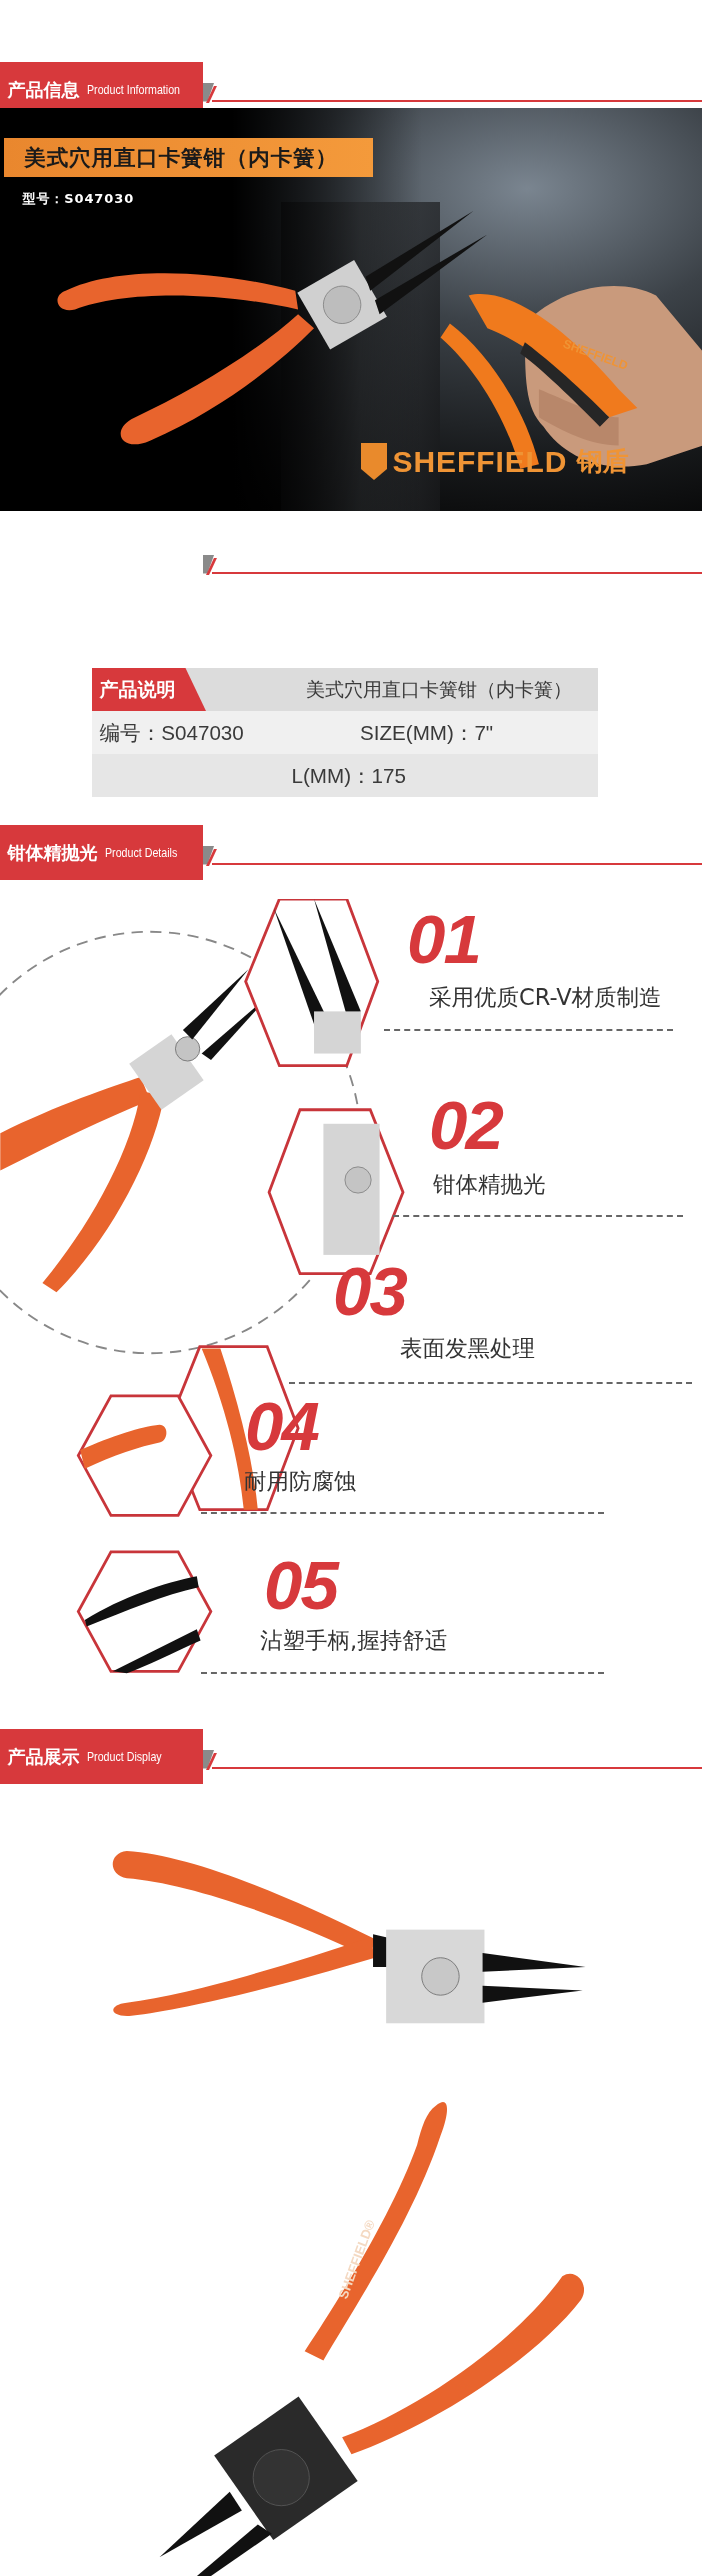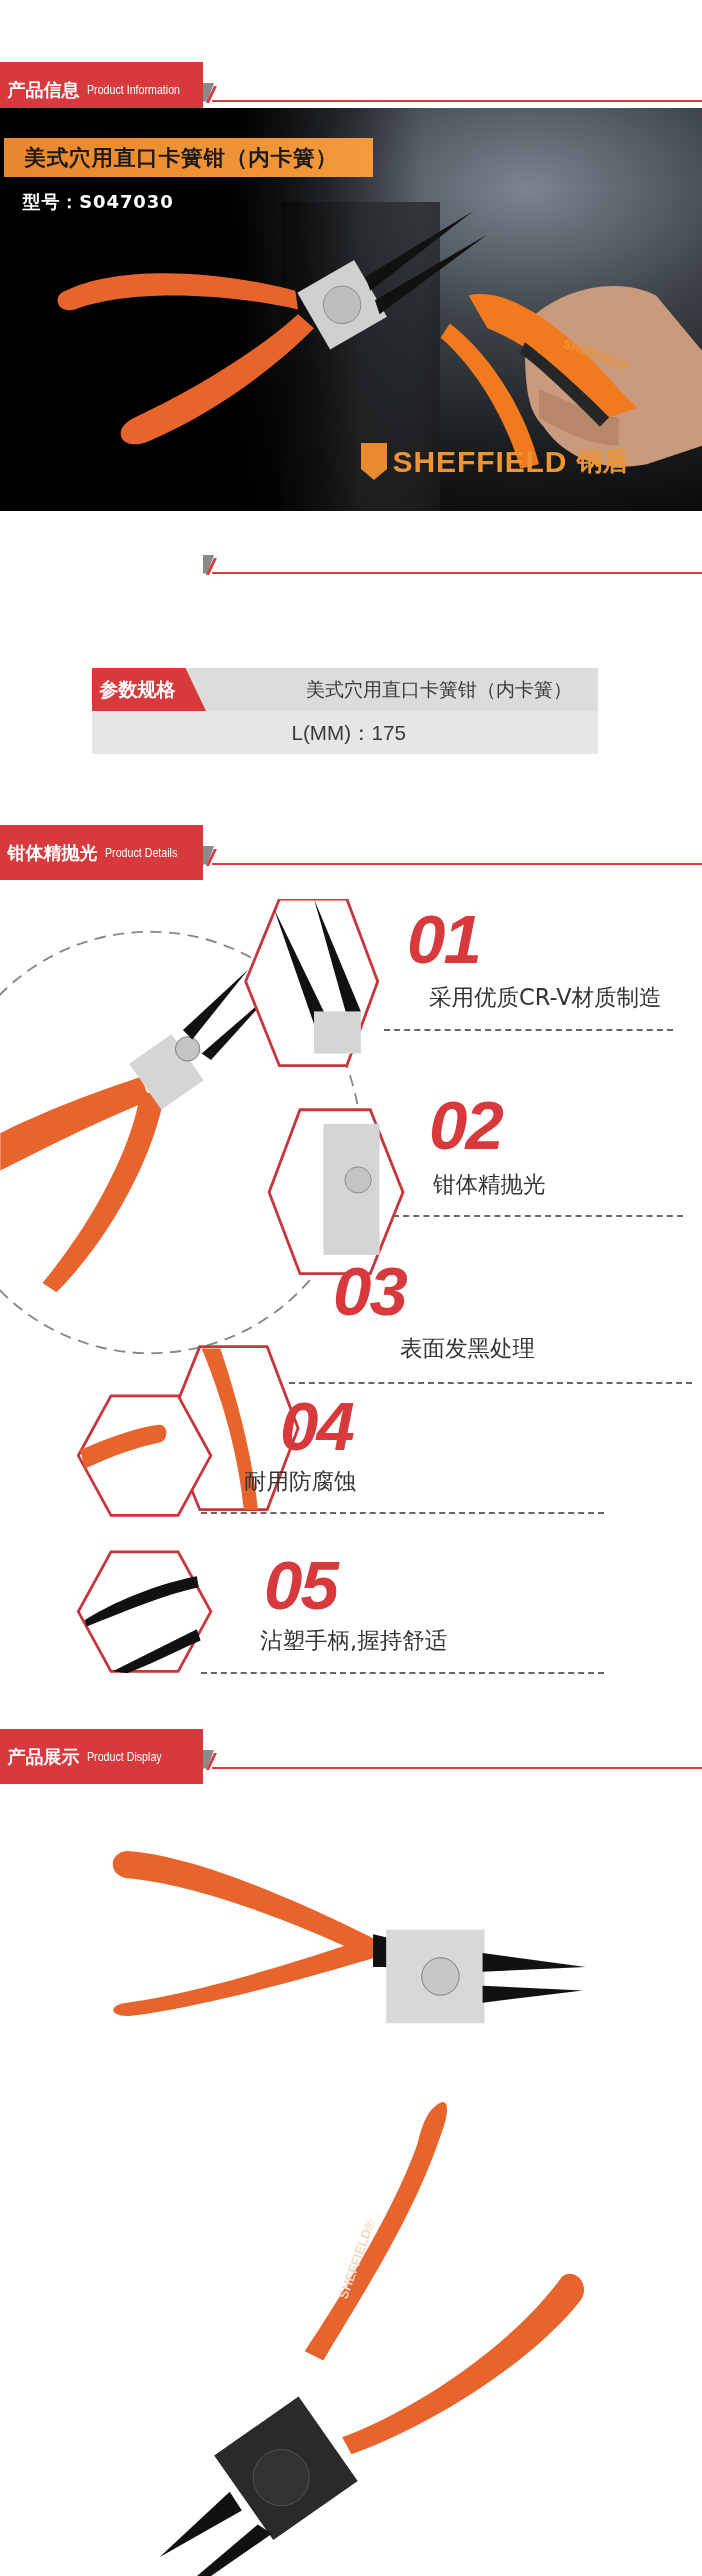--- a/index.html
+++ b/index.html
@@ -12,21 +12,21 @@
   .sec-head .tail { position:absolute; left:203px; top:20.6px; width:11.2px; height:19px; background:#8a8a8a; clip-path:polygon(0 0,100% 0,40% 100%,0 100%); }
   .sec-head .slash { position:absolute; left:210px; top:24px; width:2.8px; height:17px; background:#d7393c; transform:skewX(-25deg); }
   .sec-head .line { position:absolute; left:212px; top:38px; right:0; height:1.9px; background:#d7393c; }
 
   .banner { position:absolute; left:0; top:108px; width:703px; height:403px; overflow:hidden;
     background: radial-gradient(ellipse at 75% 20%, #7a8590 0%, #3c4248 30%, #17191b 60%, #050505 80%), #000; }
   .banner .dark { position:absolute; left:0; top:0; width:60%; height:100%; background:linear-gradient(90deg,#000 0%,#000 55%,rgba(0,0,0,0) 100%); }
   .banner .machine { position:absolute; left:281px; top:94px; width:159px; height:309px; background:linear-gradient(90deg,#1a1b1d,#35383b 50%,#1a1b1d); opacity:.7; }
   .banner .title-band { position:absolute; left:3.7px; top:30px; width:369px; height:39px; background:linear-gradient(90deg,#e9872e,#f49a3b); display:flex; align-items:center; padding-left:20.6px; box-sizing:border-box; }
   .banner .title-band span { color:#1a1a1a; font-size:21.5px; font-weight:bold; letter-spacing:0.9px; }
-  .banner .model { position:absolute; left:22.5px; top:82px; color:#fff; font-size:18px; font-weight:bold; letter-spacing:0.9px; }
+  .banner .model { position:absolute; left:22.5px; top:82px; color:#fff; font-size:13px; font-weight:bold; letter-spacing:0.9px; }
   .banner .brand { position:absolute; left:361px; top:335px; display:flex; align-items:center; }
   .banner .brand .shield { width:26px; height:37px; background:#e98a2c; clip-path:polygon(0 0,100% 0,100% 70%,50% 100%,0 70%); margin-right:5.6px; }
   .banner .brand .word { color:#ef9435; font-size:30px; font-weight:bold; font-family:"Liberation Sans", sans-serif; letter-spacing:0.9px; }
   .banner .brand .cn { color:#ef9435; font-size:26px; font-weight:bold; margin-left:9.4px; }
 
   .spec { position:absolute; left:92px; top:668px; width:506px; }
   .spec .row { height:43px; display:flex; align-items:center; font-size:20.6px; color:#3a3a3a; font-family:"Liberation Sans", sans-serif; }
   .spec .r0 { background:#dcdcdc; position:relative; }
   .spec .r1 { background:#f0f0f0; }
   .spec .r2 { background:#e6e6e6;justify-content:center; }
@@ -84,22 +84,26 @@
 </div>
 
 <div class="sec-head" style="top:534px;">
   <div class="tail"></div>
     <div class="slash"></div>
     <div class="line"></div>
 </div>
 
 <div class="spec">
   <div class="row r0">
-    <div class="tag">参数规格</div>
+    <div class="tag">产品说明</div>
     <span class="val">美式穴用直口卡簧钳（内卡簧）</span>
+  </div>
+  <div class="row r1">
+    <span class="cell" style="width:253px">编号：S047030</span>
+    <span class="cell">SIZE(MM)：7"</span>
   </div>
   <div class="row r2">
     <span class="cell">L(MM)：175</span>
   </div>
 </div>
 
 <div class="sec-head" style="top:825px;">
   <div class="band">
       <span class="cn">钳体精抛光</span>
       <span class="en">Product Details</span>
@@ -147,21 +151,21 @@
 <div class="dash" style="left:393px;top:1215px;width:290px;"></div>
 
 <div class="num" style="left:333px;top:1257px;">03</div>
 <div class="feat" style="left:400px;top:1333px;">表面发黑处理</div>
 <div class="dash" style="left:289px;top:1382px;width:403px;"></div>
 
 <svg class="abs" style="left:75px;top:1394px" width="141" height="126" viewBox="0 0 150 135">
   <polygon points="38,2 110,2 145,66 110,130 38,130 3,66" fill="#fff" stroke="#c8353a" stroke-width="3"></polygon>
   <path d="M5 60 C40 45 70 35 90 33 C100 33 100 50 90 52 C70 56 40 66 10 80Z" fill="#e8642d"></path>
 </svg>
-<div class="num" style="left:245px;top:1392px;margin-left:35px;">04</div>
+<div class="num" style="left:245px;top:1392px;">04</div>
 <div class="feat" style="left:244px;top:1466px;">耐用防腐蚀</div>
 <div class="dash" style="left:201px;top:1512px;width:403px;"></div>
 
 <svg class="abs" style="left:75px;top:1550px" width="141" height="126" viewBox="0 0 150 135">
   <polygon points="38,2 110,2 145,66 110,130 38,130 3,66" fill="#fff" stroke="#c8353a" stroke-width="3"></polygon>
   <path d="M10 75 C50 50 95 35 130 28 L132 40 C95 48 55 65 12 82Z" fill="#111"></path>
   <path d="M40 130 C70 115 100 100 130 85 L134 97 C105 110 75 125 55 132Z" fill="#111"></path>
 </svg>
 <div class="num" style="left:264px;top:1551px;">05</div>
 <div class="feat" style="left:260px;top:1625px;">沾塑手柄,握持舒适</div>

